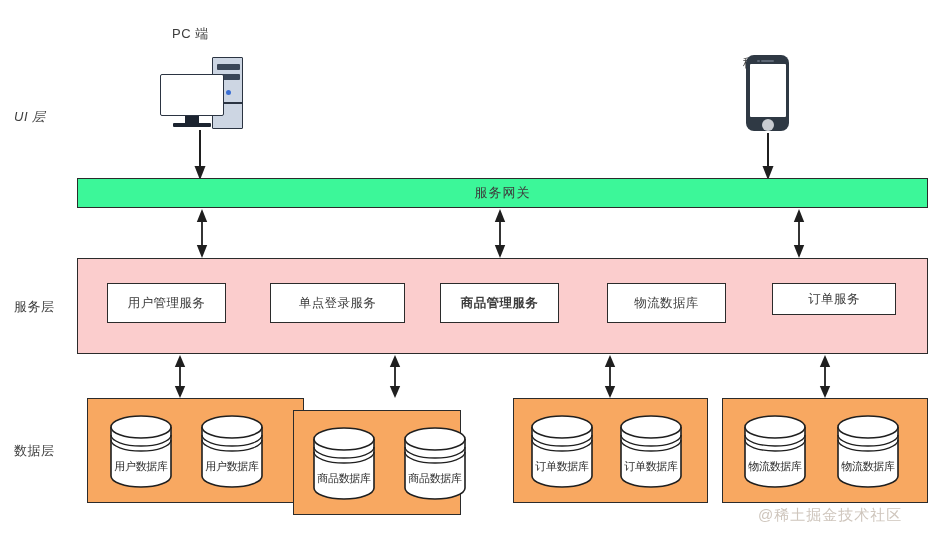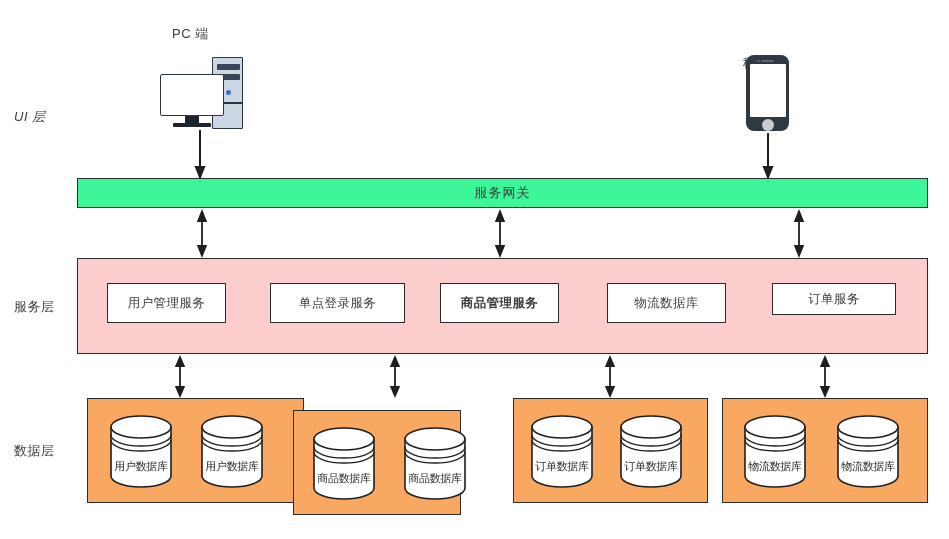--- a/index.html
+++ b/index.html
@@ -399,14 +399,15 @@
       <svg width="64" height="73" viewBox="0 0 64 73">
         <path d="M2,12 L2,61 A30,11 0 0 0 62,61 L62,12" fill="#ffffff" stroke="#1f1f1f" stroke-width="1.6"></path>
         <ellipse cx="32" cy="12" rx="30" ry="11" fill="#ffffff" stroke="#1f1f1f" stroke-width="1.6"></ellipse>
         <path d="M2,20 A30,11 0 0 0 62,20" fill="none" stroke="#1f1f1f" stroke-width="1.3"></path>
         <path d="M2,25 A30,11 0 0 0 62,25" fill="none" stroke="#1f1f1f" stroke-width="1.3"></path>
       </svg>
       <div class="cyl-text">物流数据库</div>
     </div>
   </div>
 
+  <div class="watermark" style="left:758px; top:506px;">@稀土掘金技术社区</div>
 
 </div>
 
 </body></html>

